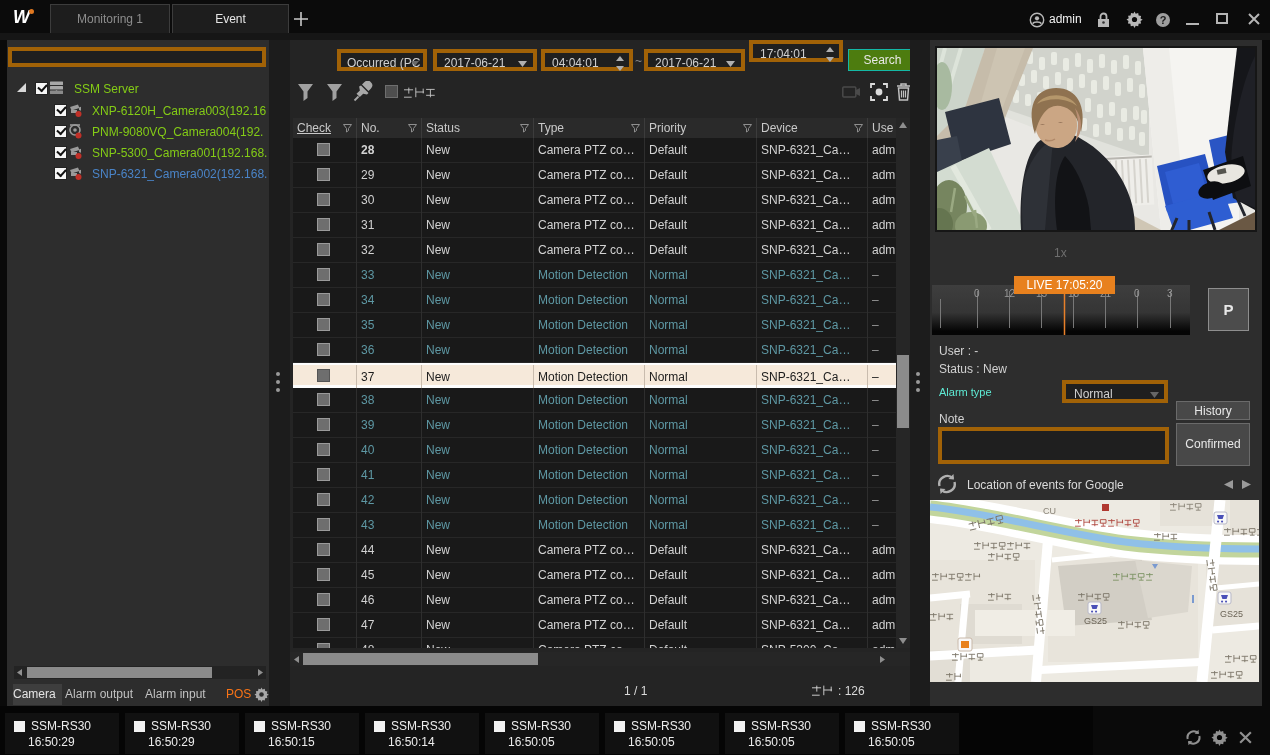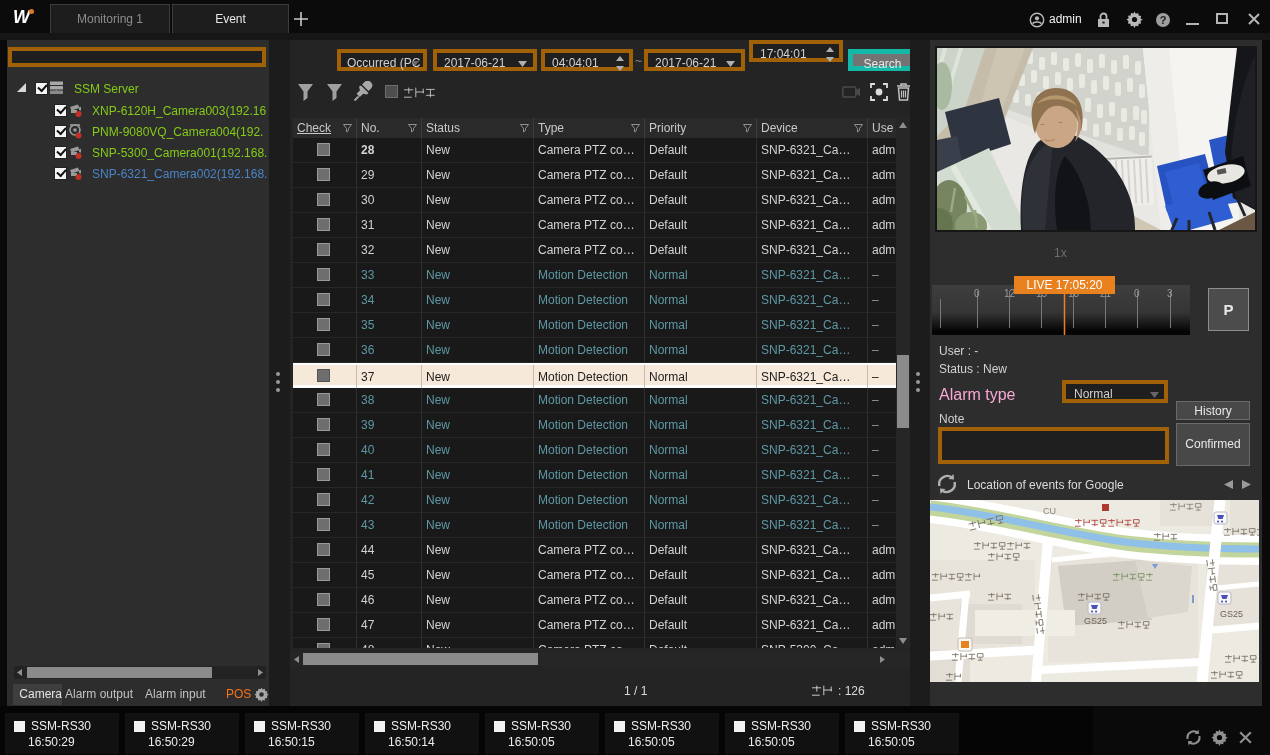--- a/index.html
+++ b/index.html
@@ -17,21 +17,21 @@
 #rightpanel { position:absolute; left:930px; top:40px; width:332px; height:666px; background:#2d2d2d; }
 #lsplit { position:absolute; left:269px; top:40px; width:21px; height:666px; background:#1c1c1c; }
 #rsplit { position:absolute; left:910px; top:40px; width:20px; height:666px; background:#1c1c1c; }
 .dots { position:absolute; width:4px; height:4px; border-radius:50%; background:#9a9a9a; }
 .tcb { position:absolute; width:13px; height:13px; background:#f5f5f5; border:1px solid #222; }
 .tcb::after { content:""; position:absolute; left:2px; top:1px; width:7px; height:4px; border-left:2px solid #111; border-bottom:2px solid #111; transform:rotate(-48deg); }
 .treetxt { font-size:12px; color:#84cc16; white-space:nowrap; overflow:hidden; width:175px; }
 .camico { position:absolute; }
 
 .inp { position:absolute; background:#1f1f1f; border:4px solid #a16207; color:#d0d0d0; font-size:12px; }
-.btn { position:absolute; background:#737373; border:5px solid #14b8a6; color:#e8e8e8; font-size:12px; text-align:center; }
+.btn { position:absolute; background:#4d7c0f; border:1px solid #14b8a6; color:#e8e8e8; font-size:12px; text-align:center; }
 
 #grid { position:absolute; left:3px; top:78px; width:603px; height:530px; background:#191919; overflow:hidden; }
 .hdr { position:absolute; top:0; height:20px; background:#2a2a2a; color:#c9c9c9; font-size:12px; line-height:20px; border-right:1px solid #3c3c3c; padding-left:4px; }
 .row { position:absolute; width:603px; height:25px; }
 .cell { position:absolute; top:0; height:25px; line-height:25px; font-size:12px; border-right:1px solid #2e2e2e; padding-left:4px; overflow:hidden; white-space:nowrap; }
 .cbx { position:absolute; width:13px; height:13px; background:#6e6e6e; border:1px solid #9a9a9a; }
 
 #bottombar { position:absolute; left:0; top:706px; width:1093px; height:49px; background:#050505; }
 .btile { position:absolute; top:7px; width:114px; height:41px; background:#111111; color:#ededed; font-size:12px; }
 </style>
@@ -122,21 +122,21 @@
     <div class="abs" style="left:7px;top:626px;width:252px;height:13px;background:#232323;">
       <svg class="abs" style="left:3px;top:3px;" width="6" height="7" viewBox="0 0 6 7">
           <path d="M5 0 L0 3.5 L5 7z" fill="#909090"></path>
         </svg>
       <div class="abs" style="left:13px;top:1px;width:185px;height:11px;background:#8b8b8b;"></div>
       <svg class="abs" style="right:3px;top:3px;" width="6" height="7" viewBox="0 0 6 7">
           <path d="M1 0 L6 3.5 L1 7z" fill="#909090"></path>
         </svg>
     </div>
 
-    <div class="abs" style="left:6px;top:644px;width:49px;height:21px;background:#3e3e3e;color:#e4e4e4;font-size:12px;text-align:right;line-height:21px;">Camera</div>
+    <div class="abs" style="left:6px;top:644px;width:49px;height:21px;background:#3e3e3e;color:#e4e4e4;font-size:12px;text-align:left;line-height:21px;">Camera</div>
     <div class="abs" style="left:58px;top:644px;height:21px;color:#c2c2c2;font-size:12px;line-height:21px;">Alarm output</div>
     <div class="abs" style="left:138px;top:644px;height:21px;color:#c2c2c2;font-size:12px;line-height:21px;">Alarm input</div>
     <div class="abs" style="left:219px;top:644px;height:21px;color:#f97316;font-size:12px;line-height:21px;">POS</div>
     <svg class="abs" style="left:247px;top:647px;" width="15" height="15" viewBox="0 0 17 17">
         <path fill="#a8a8a8" d="M8.5 0.5 l1.2 2.2 2.5-.6.4 2.5 2.5.4-.6 2.5 2.2 1.2-2.2 1.2.6 2.5-2.5.4-.4 2.5-2.5-.6-1.2 2.2-1.2-2.2-2.5.6-.4-2.5-2.5-.4.6-2.5L.5 8.5l2.2-1.2-.6-2.5 2.5-.4.4-2.5 2.5.6z"></path>
         <circle cx="8.5" cy="8.5" r="2.6" fill="#2d2d2d"></circle>
       </svg>
   </div>
   <div id="lsplit">
     <div class="dots" style="left:7px;top:332px;"></div>
@@ -587,21 +587,21 @@
             <text x="235" y="12">3</text>
           </g>
         <path d="M132.5 8 V50" stroke="#e8802a" stroke-width="1.5"></path>
       </svg>
     </div>
     <div class="abs" style="left:84px;top:236px;width:101px;height:18px;background:#e8811e;color:#fff;font-size:12px;text-align:center;line-height:18px;">LIVE 17:05:20</div>
     <div class="btn" style="left:278px;top:248px;width:41px;height:43px;font-size:15px;font-weight:bold;line-height:41px;background:#4c4c4c;border:1px solid #8e8e8e;">P</div>
 
     <div class="abs" style="left:9px;top:304px;font-size:12px;color:#d2d2d2;">User : -</div>
     <div class="abs" style="left:9px;top:322px;font-size:12px;color:#d2d2d2;">Status : New</div>
-    <div class="abs" style="left:9px;top:346px;font-size:16px;color:#f9a8d4;">Alarm type</div>
+    <div class="abs" style="left:9px;top:346px;font-size:11px;color:#5eead4;">Alarm type</div>
     <div class="inp" style="left:132px;top:340px;width:106px;height:23px;line-height:21px;padding-left:8px;">Normal<svg class="abs" style="right:5px;top:8px;" width="9" height="6" viewBox="0 0 9 6">
           <path d="M0 0 h9 L4.5 6z" fill="#666"></path>
         </svg></div>
     <div class="btn" style="left:246px;top:361px;width:74px;height:19px;line-height:18px;background:#484848;border:1px solid #6a6a6a;">History</div>
     <div class="abs" style="left:9px;top:372px;font-size:12px;color:#d2d2d2;">Note</div>
     <div class="inp" style="left:8px;top:387px;width:231px;height:37px;"></div>
     <div class="btn" style="left:246px;top:383px;width:74px;height:43px;line-height:41px;background:#484848;border:1px solid #6a6a6a;">Confirmed</div>
 
     <svg class="abs" style="left:6px;top:433px;" width="22" height="22" viewBox="0 0 22 22">
         <path d="M3.5 13 a8 8 0 0 1 13.5-7.5" fill="none" stroke="#b0b0b0" stroke-width="2.4"></path>

